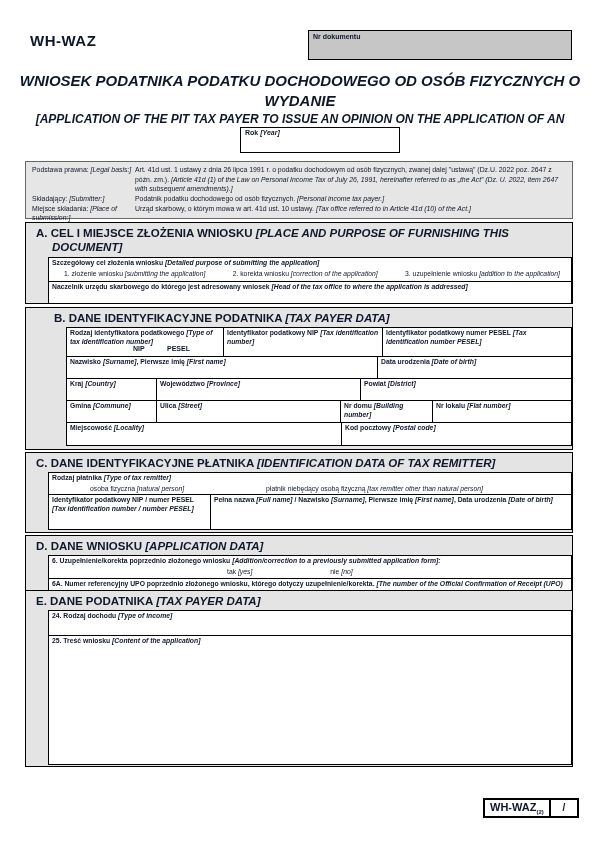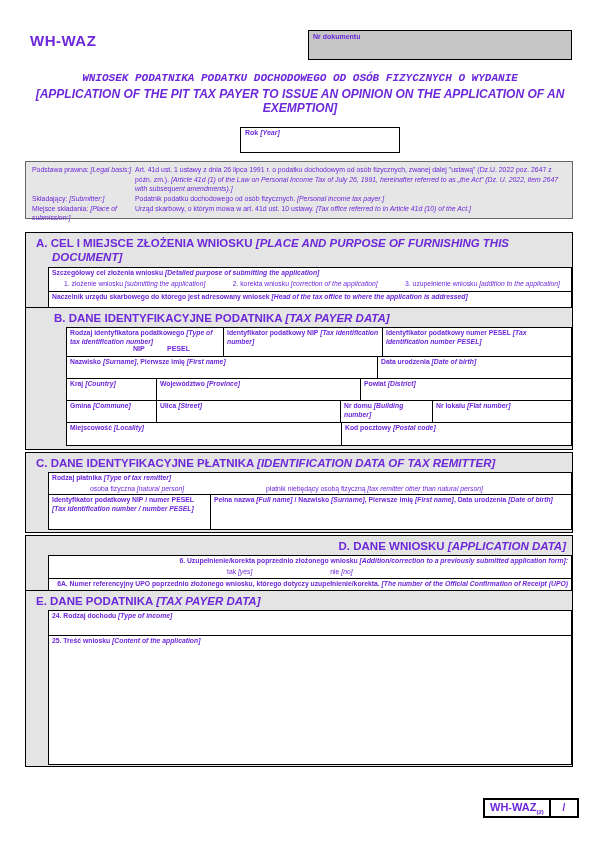--- a/index.html
+++ b/index.html
@@ -1,25 +1,25 @@
 <!DOCTYPE html>
 <html><head>
 <meta charset="utf-8">
 <style>
   html,body{margin:0;padding:0;background:#fff;}
   .page{position:relative;width:600px;height:849px;background:#fff;
-        font-family:"Liberation Sans",sans-serif;color:#6d28d9;overflow:hidden;}
+        font-family:"Liberation Sans",sans-serif;color:#0f172a;overflow:hidden;}
   .abs{position:absolute;box-sizing:border-box;}
 
   
   .form-code{left:30px;top:32px;font-size:15px;font-weight:bold;letter-spacing:.5px;}
   .docnum{left:308px;top:30px;width:264px;height:30px;background:#c6c6c6;border:1px solid #000;}
   .docnum-label{font-size:7px;font-weight:bold;padding:2px 4px;}
   .main-title{left:0;top:71px;width:600px;text-align:center;font-weight:bold;font-style:italic;}
-  .main-title .l{font-size:11px;line-height:1.3;font-family:Liberation Mono, monospace;}
+  .main-title .l{font-size:15px;line-height:1.3;}
   .main-title .en-line{font-size:12px;margin-top:2px;}
   .year-box{left:240px;top:127px;width:160px;height:26px;border:1.5px solid #000;background:#fff;padding:1px 4px;font-size:7px;}
 
   
   .legal{left:25px;top:161px;width:548px;height:58px;background:#e6e6e6;border:1px solid #666;
          padding:3px 6px;font-size:6.9px;line-height:1.4;}
   .legal-row{display:flex;}
   .legal-label{width:103px;flex:0 0 103px;}
   .legal-text{flex:1;}
   .it{font-style:italic;}
@@ -80,21 +80,21 @@
     <div class="legal-row">
       <div class="legal-label"><span>Składający: </span><span class="it">[Submitter:]</span></div>
       <div class="legal-text"><span>Podatnik podatku dochodowego od osób fizycznych. </span><span class="it">[Personal income tax payer.]</span></div>
     </div>
     <div class="legal-row">
       <div class="legal-label"><span>Miejsce składania: </span><span class="it">[Place of submission:]</span></div>
       <div class="legal-text"><span>Urząd skarbowy, o którym mowa w art. 41d ust. 10 ustawy. </span><span class="it">[Tax office referred to in Article 41d (10) of the Act.]</span></div>
     </div>
   </div>
 
-  <div class="abs sec" style="top:232px;height:82px;">
+  <div class="abs sec" style="top:222px;height:82px;">
     <div class="sec-title">
       <span>A. CEL I MIEJSCE ZŁOŻENIA WNIOSKU</span> <span class="en">[PLACE AND PURPOSE OF FURNISHING THIS DOCUMENT]</span>
     </div>
     <div class="fields">
       <div class="frow">
         <div class="cell grow" style="height:25px;">
           <div><span class="pl">Szczegółowy cel złożenia wniosku </span><span class="en">[Detailed purpose of submitting the application]</span></div>
           <div class="aopts">
             <span class="opt"><span>1. złożenie wniosku </span><span class="oen">[submitting the application]</span></span>
             <span class="opt"><span>2. korekta wniosku </span><span class="oen">[correction of the application]</span></span>
@@ -191,21 +191,21 @@
           <div class="pl">Identyfikator podatkowy NIP / numer PESEL</div>
           <div class="en">[Tax identification number / number PESEL]</div>
         </div>
         <div class="cell grow" style="height:36px;">
           <span class="pl">Pełna nazwa </span><span class="en">[Full name]</span><span class="pl">  / Nazwisko </span><span class="en">[Surname]</span><span class="pl">, Pierwsze imię </span><span class="en">[First name]</span><span class="pl">, Data urodzenia </span><span class="en">[Date of birth]</span>
         </div>
       </div>
     </div>
   </div>
 
-  <div class="abs sec" style="top:535px;height:76px;text-align:right;">
+  <div class="abs sec" style="top:535px;height:76px;">
     <div class="sec-title">
       <span>D. DANE WNIOSKU</span> <span class="en">[APPLICATION DATA]</span>
     </div>
     <div class="fields">
       <div class="frow">
         <div class="cell grow" style="height:24px;">
           <div><span class="pl">6. Uzupełnienie/korekta poprzednio złożonego wniosku </span><span class="en">[Addition/correction to a previously submitted application form]:</span></div>
           <div class="dopts">
             <span class="opt d1"><span>tak </span><span class="oen">[yes]</span></span>
             <span class="opt d2"><span>nie </span><span class="oen">[no]</span></span>

